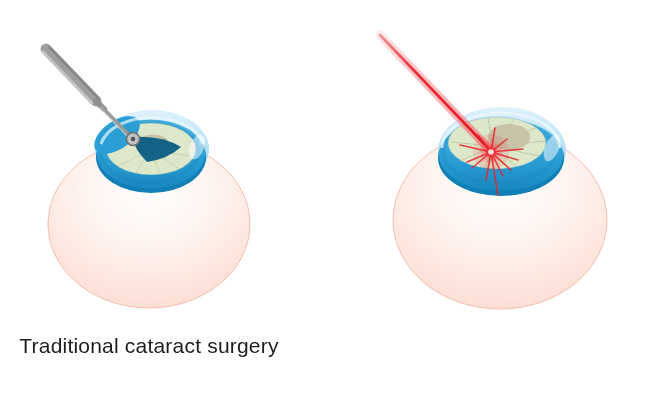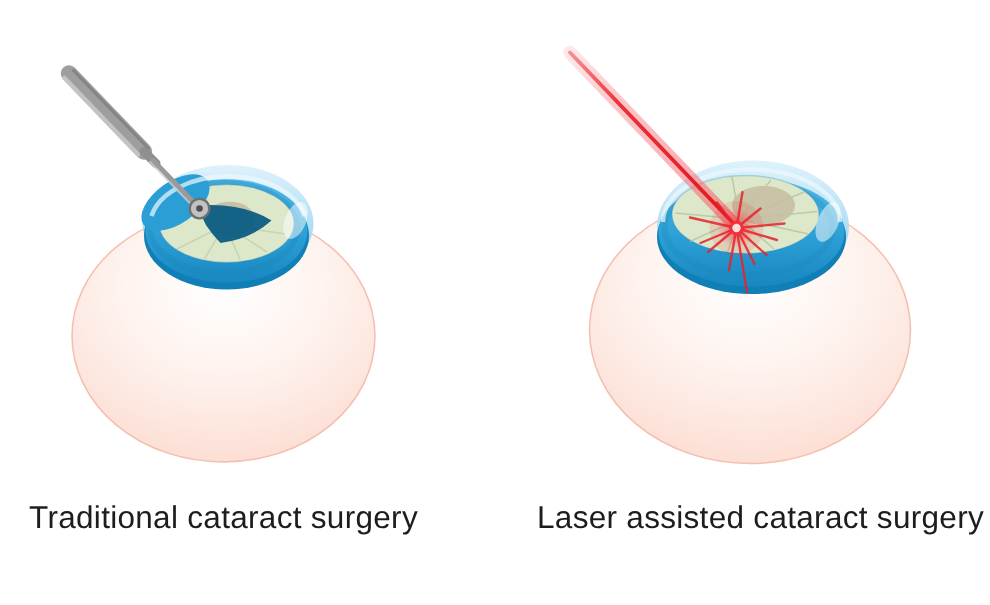--- a/index.html
+++ b/index.html
@@ -169,14 +169,13 @@
           <line x1="0" y1="0" x2="27" y2="8"></line>
           <line x1="0" y1="0" x2="12" y2="24"></line>
         </g>
         <circle r="5" fill="#f0323c" opacity="0.9"></circle>
         <circle r="2.8" fill="#ffdede"></circle>
       </g>
     </g>
   </svg>
 
   <div class="caption left">Traditional cataract surgery</div>
-  <div class="caption right">Laser assisted cataract surgery</div>
 </div>
 
 </body></html>

